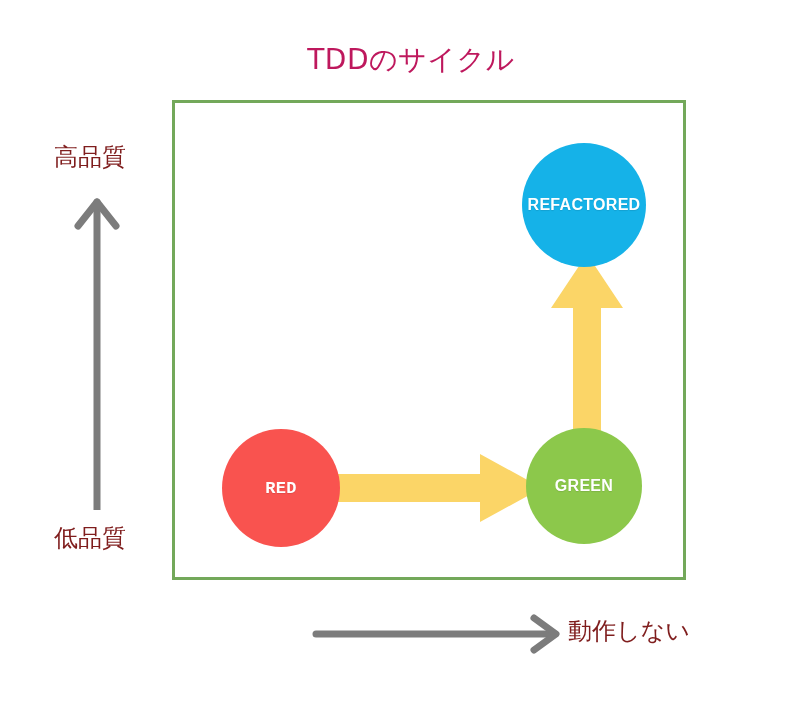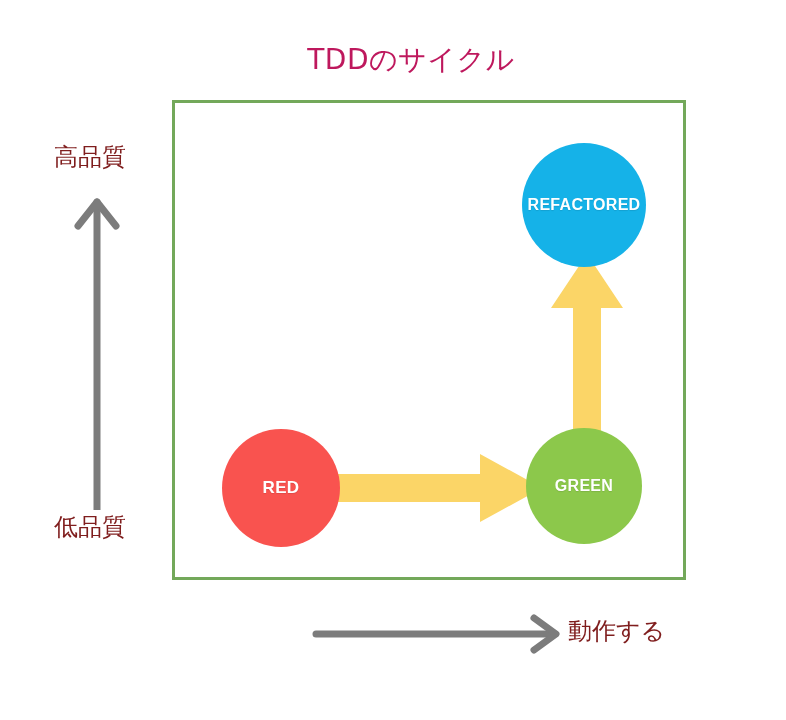--- a/index.html
+++ b/index.html
@@ -50,21 +50,21 @@
   
   .axis-label {
     position: absolute;
     font-family: "DejaVu Sans", "Liberation Sans", sans-serif;
     font-size: 24px;
     line-height: 30px;
     color: #7f1d1d;
     white-space: nowrap;
   }
   .label-high-quality { left: 54px; top: 142px; }
-  .label-low-quality  { left: 54px; top: 512px; }
+  .label-low-quality  { left: 54px; top: 523px; }
   .label-not-working  { left: 160px; top: 616px; }
   .label-working      { left: 568px; top: 616px; }
 
   
   .axis-arrow {
     position: absolute;
   }
   .axis-arrow-vertical {
     left: 66px;
     top: 192px;
@@ -111,20 +111,21 @@
     user-select: none;
   }
   .node-red {
     left: 222px;
     top: 429px;
     width: 118px;
     height: 118px;
     background: #f9534f;
     font-size: 17px;
     z-index: 5;
+    font-family: Liberation Mono, monospace;
   }
   .node-green {
     left: 526px;
     top: 428px;
     width: 116px;
     height: 116px;
     background: #8cc84b;
     font-size: 16px;
     z-index: 5;
   }
@@ -154,21 +155,21 @@
   <div class="axis-arrow axis-arrow-vertical">
     <svg width="62" height="318" viewBox="0 0 62 318" xmlns="http://www.w3.org/2000/svg">
       <g stroke="#7c7c7c" fill="none" stroke-width="7" stroke-linecap="round" stroke-linejoin="round">
         <line x1="31" y1="318" x2="31" y2="10"></line>
         <polyline points="12,34 31,10 50,34"></polyline>
       </g>
     </svg>
   </div>
 
 
-  <div class="axis-label label-working">動作する</div>
+  <div class="axis-label label-working">動作しない</div>
 
   <div class="axis-arrow axis-arrow-horizontal">
     <svg width="268" height="44" viewBox="0 0 268 44" xmlns="http://www.w3.org/2000/svg">
       <g stroke="#7c7c7c" fill="none" stroke-width="7" stroke-linecap="round" stroke-linejoin="round">
         <line x1="10" y1="22" x2="248" y2="22"></line>
         <polyline points="228,6 250,22 228,38"></polyline>
       </g>
     </svg>
   </div>
 

